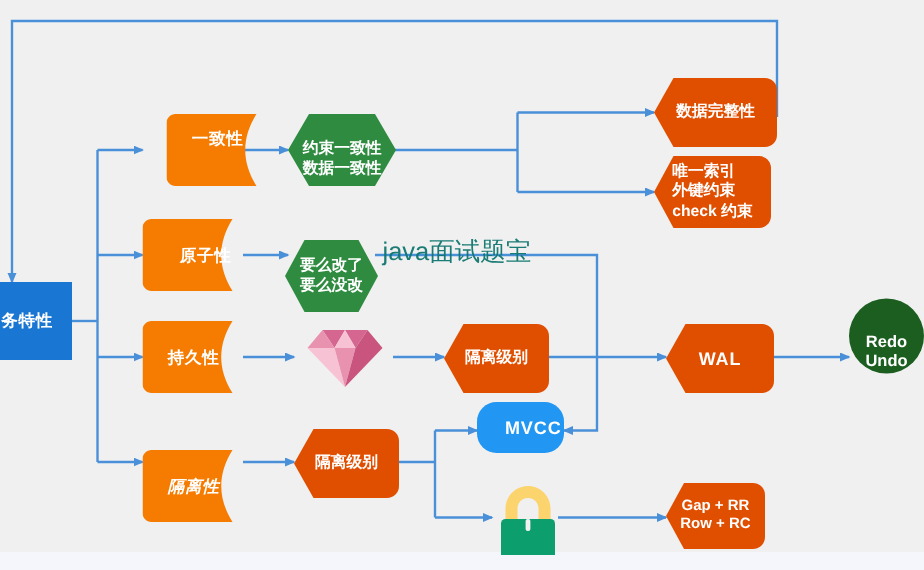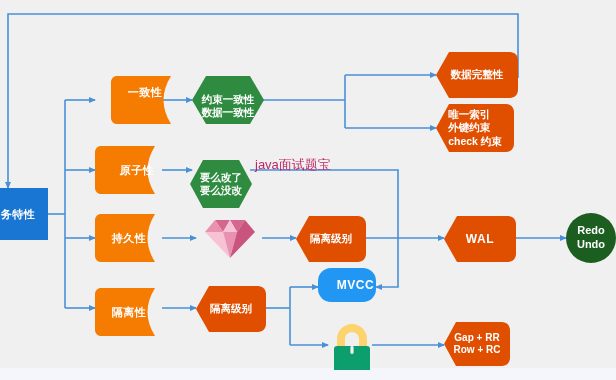--- a/index.html
+++ b/index.html
@@ -56,22 +56,22 @@
   .circ{
     background:#1b5e20;border-radius:50%;
     font-size:11px;line-height:1.25;
   }
   .bluebox{
     background:#1976d2;
     font-size:11px;letter-spacing:.5px;
   }
   .watermark{
     position:absolute;
-    color:#be185d;
-    font-size:13px;
+    color:#0f766e;
+    font-size:17px;
     font-weight:normal;
     letter-spacing:0px;
     opacity:.95;
     white-space:nowrap;
   }
   .icon{position:absolute;}
 </style>
 </head>
 <body>
 
@@ -145,21 +145,21 @@
     <div class="lbl">原子性</div>
   </div>
 
   <div class="flagwrap" style="left:95px;top:214px;width:68px;height:48px;">
     <svg width="68" height="48" viewBox="0 0 68 48">
       <path d="M6,0 L60,0 C50,16 50,32 60,48 L6,48 C2.7,48 0,45.3 0,42 L0,6 C0,2.7 2.7,0 6,0 Z" fill="#f57c00"></path>
     </svg>
     <div class="lbl">持久性</div>
   </div>
 
-  <div class="flagwrap" style="left:95px;top:288px;width:68px;height:48px;">
+  <div class="flagwrap" style="left:95px;top:300px;width:68px;height:48px;font-style:italic;">
     <svg width="68" height="48" viewBox="0 0 68 48">
       <path d="M6,0 L60,0 C50,16 50,32 60,48 L6,48 C2.7,48 0,45.3 0,42 L0,6 C0,2.7 2.7,0 6,0 Z" fill="#f57c00"></path>
     </svg>
     <div class="lbl">隔离性</div>
   </div>
 
   <div class="hexwrap" style="left:192px;top:76px;width:72px;height:60px;">
     <svg width="72" height="48" viewBox="0 0 72 48">
       <path d="M14,0 L58,0 L72,24 L58,48 L14,48 L0,24 Z" fill="#2e8b40"></path>
     </svg>
@@ -230,21 +230,21 @@
       <path d="M12,0 L58,0 C62.4,0 66,3.6 66,8 L66,36 C66,40.4 62.4,44 58,44 L12,44 L0,22 Z" fill="#e04e00"></path>
     </svg>
     <div class="lbl" style="font-size:10px;text-align:center;">Gap + RR
 Row + RC</div>
   </div>
 
   <div class="node rrect" style="left:318px;top:268px;width:58px;height:34px;padding-left:17px;">
     <span>MVCC</span>
   </div>
 
-  <div class="node circ" style="left:566px;top:213px;width:50px;height:50px;">
+  <div class="node circ" style="left:566px;top:199px;width:50px;height:50px;align-items:flex-end;">
     <span>Redo
 Undo</span>
   </div>
 
   <div class="icon" style="left:328px;top:318px;width:48px;height:52px;">
     <svg width="48" height="52" viewBox="0 0 48 52">
       <path d="M24,6 C15.7,6 9,12.7 9,21 L9,30 L17,30 L17,21 C17,17.1 20.1,14 24,14 C27.9,14 31,17.1 31,21 L31,30 L39,30 L39,21 C39,12.7 32.3,6 24,6 Z" fill="#fbd46d"></path>
       <rect x="6" y="28" width="36" height="30" rx="3" fill="#0d9e6e"></rect>
       <rect x="22.4" y="28" width="3.2" height="8" rx="1.4" fill="#f0f0f0"></rect>
     </svg>

